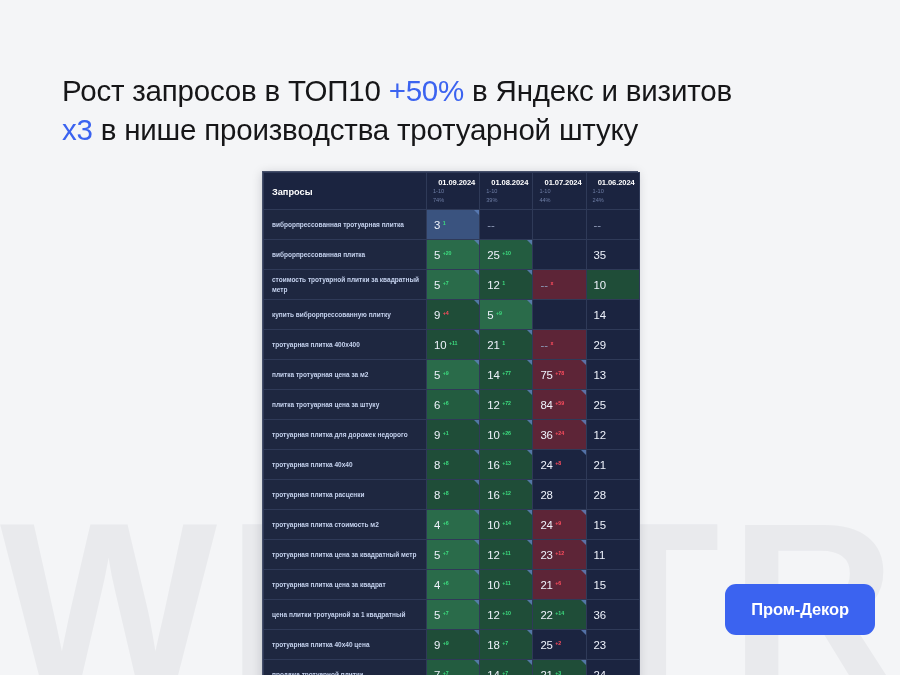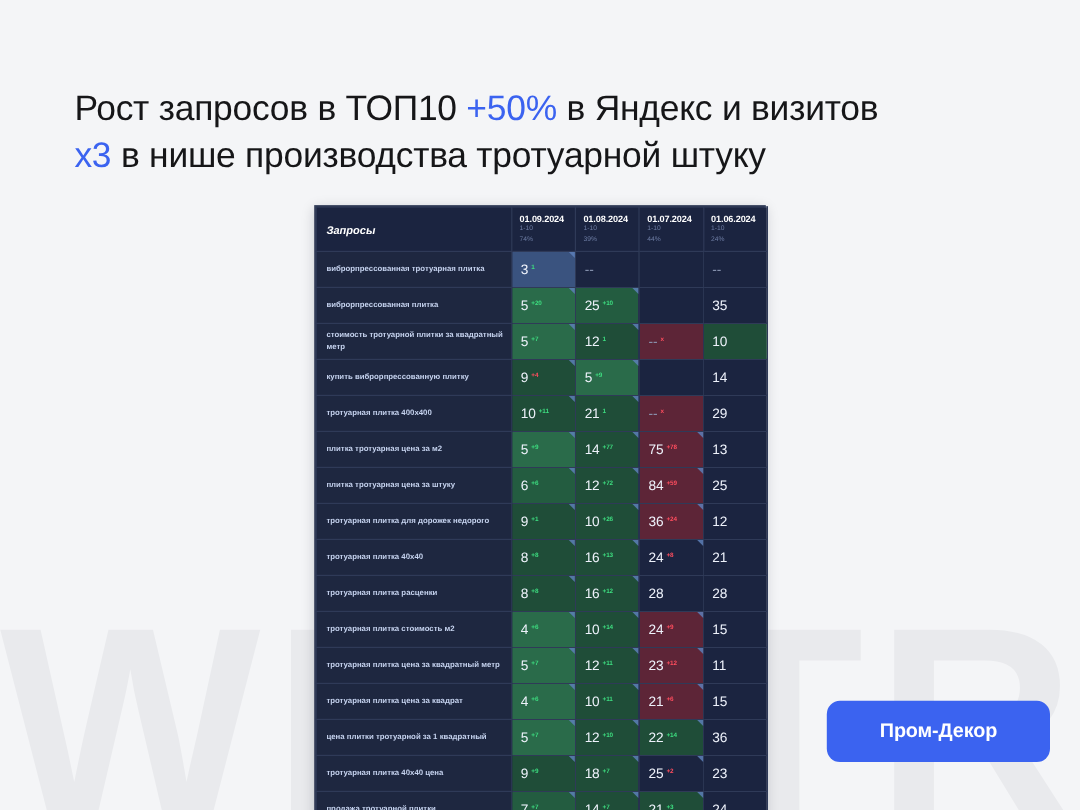--- a/index.html
+++ b/index.html
@@ -83,29 +83,29 @@
     height: 37px;
   }
   thead th.th-q {
     vertical-align: middle;
     padding-left: 8px;
   }
   .h-queries {
     color: #ffffff;
     font-size: 9.2px;
     font-weight: 700;
-    font-style: italic;
   }
   .h-date {
     color: #ffffff;
     font-size: 7.6px;
     font-weight: 700;
     display: block;
     line-height: 1.25;
     letter-spacing: -0.1px;
+    text-align: right;
   }
   .h-range, .h-pct {
     display: block;
     color: #6e7da4;
     font-size: 5.6px;
     font-weight: 400;
     line-height: 1.45;
   }
 
   
@@ -166,21 +166,21 @@
   
   #cta {
     position: absolute;
     right: 25px;
     bottom: 40px;
     z-index: 4;
     background: #3b63f0;
     color: #ffffff;
     font-size: 16.5px;
     font-weight: 700;
-    padding: 16px 44px;
+    padding: 16px 26px;
     border: none;
     border-radius: 11px;
     letter-spacing: -0.1px;
     font-family: "Liberation Sans", sans-serif;
     cursor: pointer;
   }
 </style>
 </head>
 <body>
 

